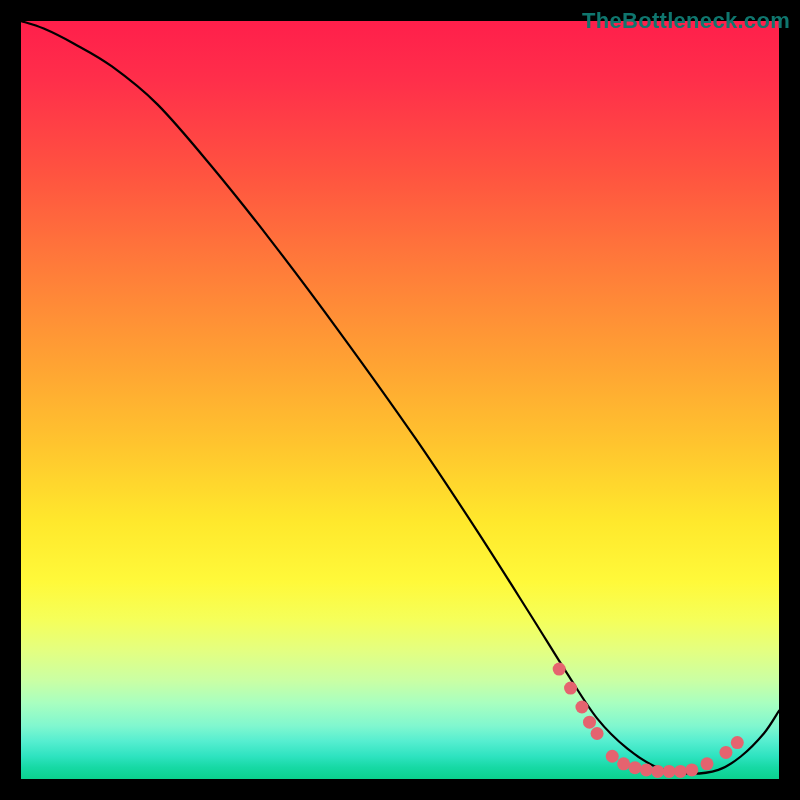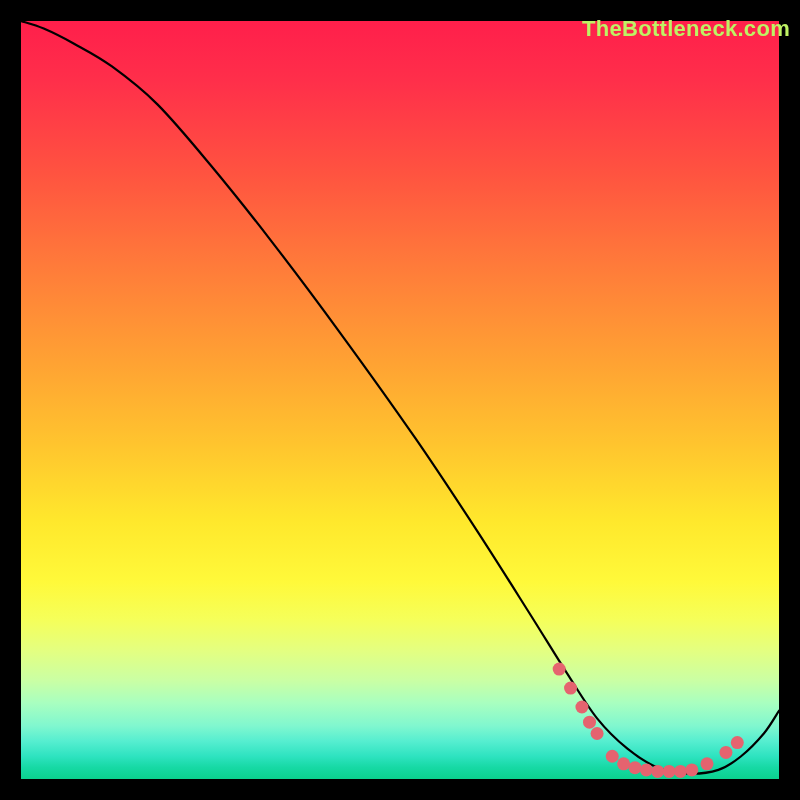--- a/index.html
+++ b/index.html
@@ -12,23 +12,23 @@
     overflow: hidden;
   }
   .frame {
     position: relative;
     width: 800px;
     height: 800px;
     background: #000;
   }
   .watermark {
     position: absolute;
-    top: 16px;
+    top: 8px;
     right: 10px;
-    color: #bef264;
+    color: #0f766e;
     font-size: 22px;
     font-weight: 600;
     letter-spacing: 0.3px;
     z-index: 5;
   }
   .plot {
     position: absolute;
     left: 21px;
     top: 21px;
     width: 758px;

